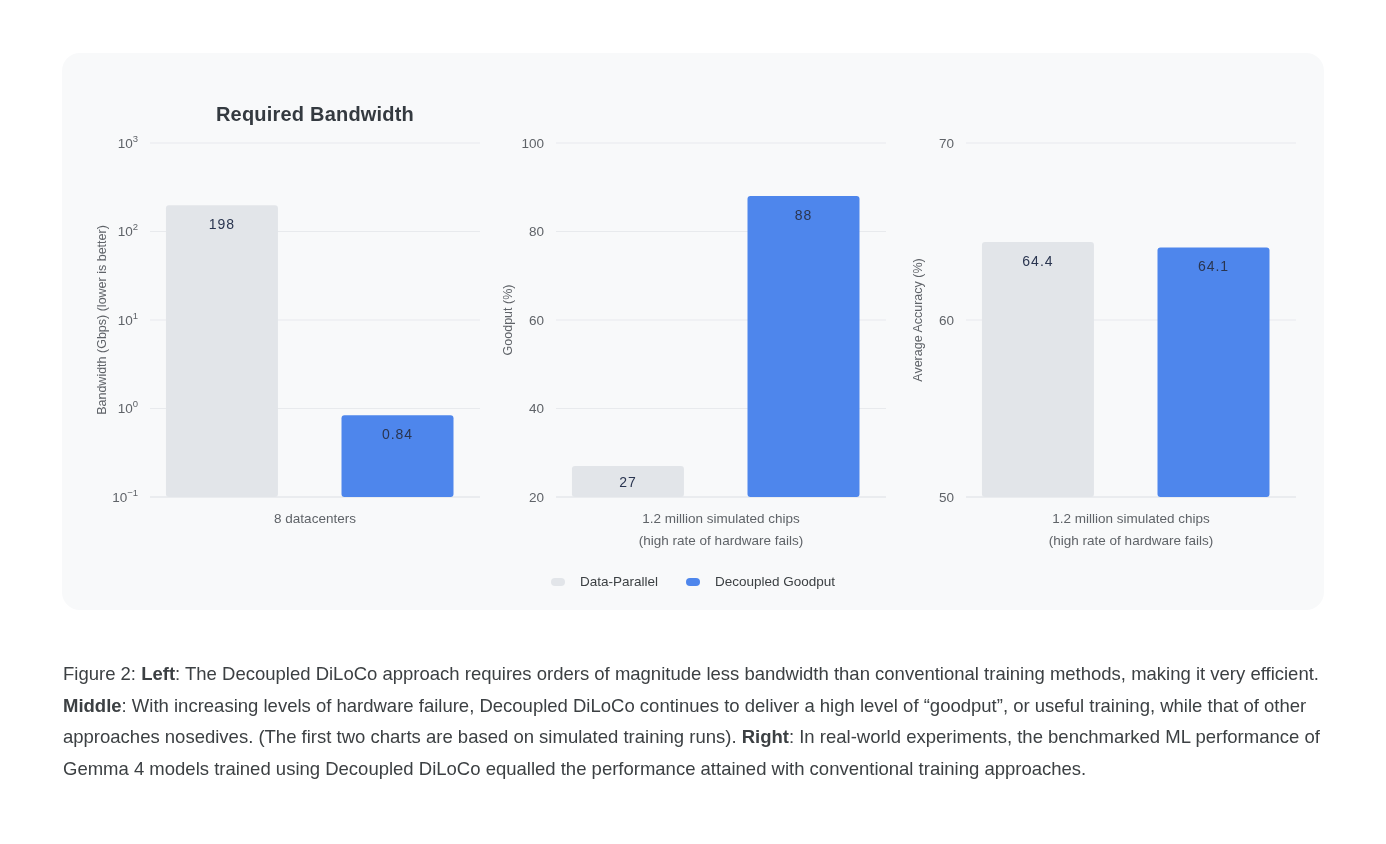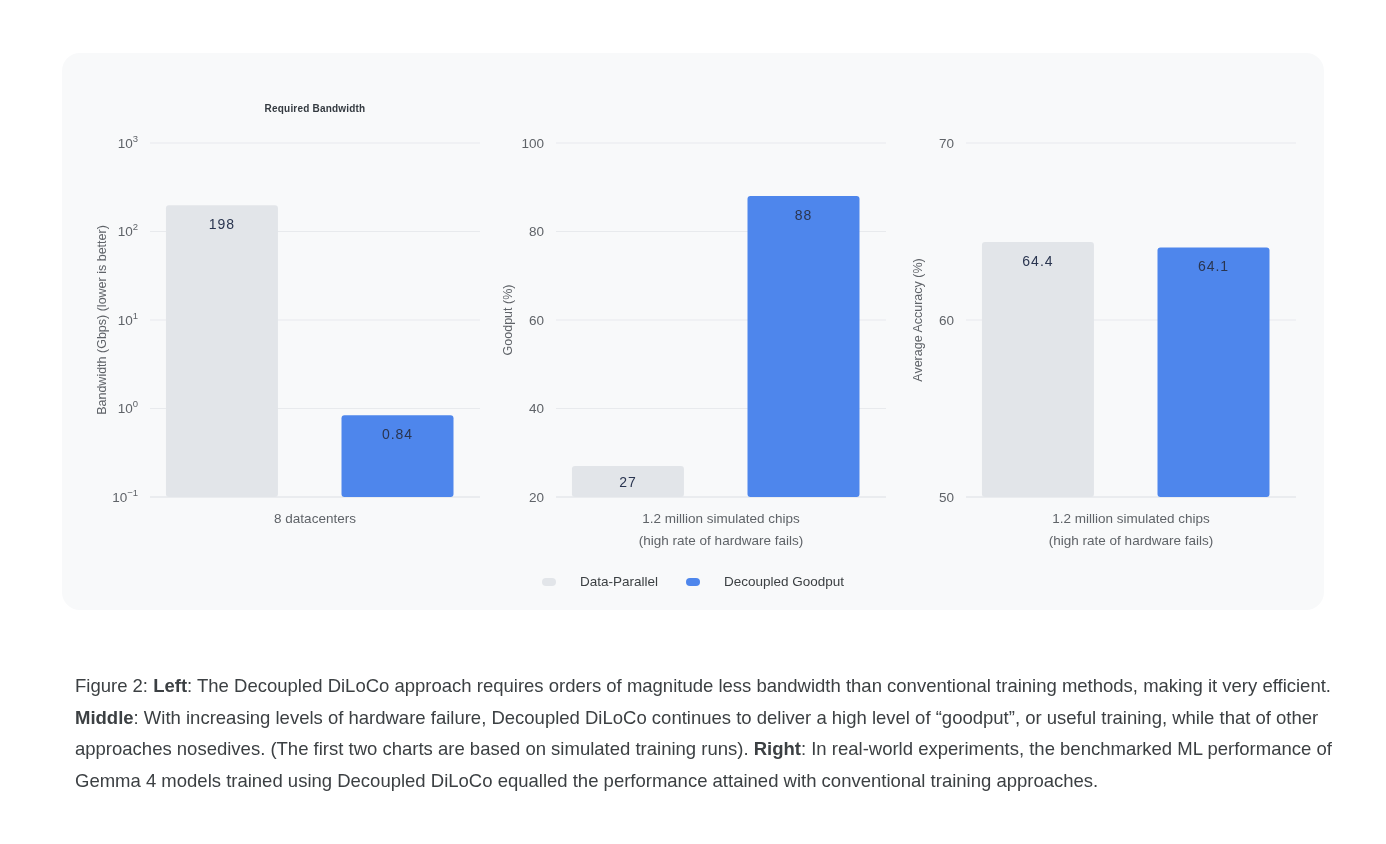--- a/index.html
+++ b/index.html
@@ -7,32 +7,32 @@
     width:1386px;height:844px;position:relative;background:#ffffff;
     font-family:"Liberation Sans",sans-serif;overflow:hidden;
   }
   .panel{
     position:absolute;left:62px;top:53px;width:1262px;height:557px;
     background:#f8f9fa;border-radius:18px;
   }
   .chart{position:absolute;top:42px;width:420px;height:488px;}
   .chart-title{
     position:absolute;left:88px;top:8px;width:330px;text-align:center;
-    font-size:10px;font-weight:700;color:#343a40;letter-spacing:.2px;
+    font-size:20px;font-weight:700;color:#343a40;letter-spacing:.2px;
   }
   .chart svg{position:absolute;left:0;top:38px;}
   .legend{
     position:absolute;left:0;right:0;top:521px;
     display:flex;justify-content:center;align-items:center;gap:28px;
     font-size:13.5px;color:#3c4043;
   }
-  .legend-item{display:flex;align-items:center;gap:24px;text-align:right;}
+  .legend-item{display:flex;align-items:center;gap:15px;text-align:right;}
   .pill{width:14px;height:8px;border-radius:4px;display:inline-block;}
   .caption{
-    position:absolute;left:63px;top:658px;width:1262px;margin:12px;
+    position:absolute;left:63px;top:658px;width:1262px;margin:0;
     font-size:18.5px;line-height:31.5px;color:#3c4043;
   }
   .seg-bold{font-weight:700;}
 </style>
 </head>
 <body>
 
 <div class="panel">
 
   <div class="chart" style="left:0;">

